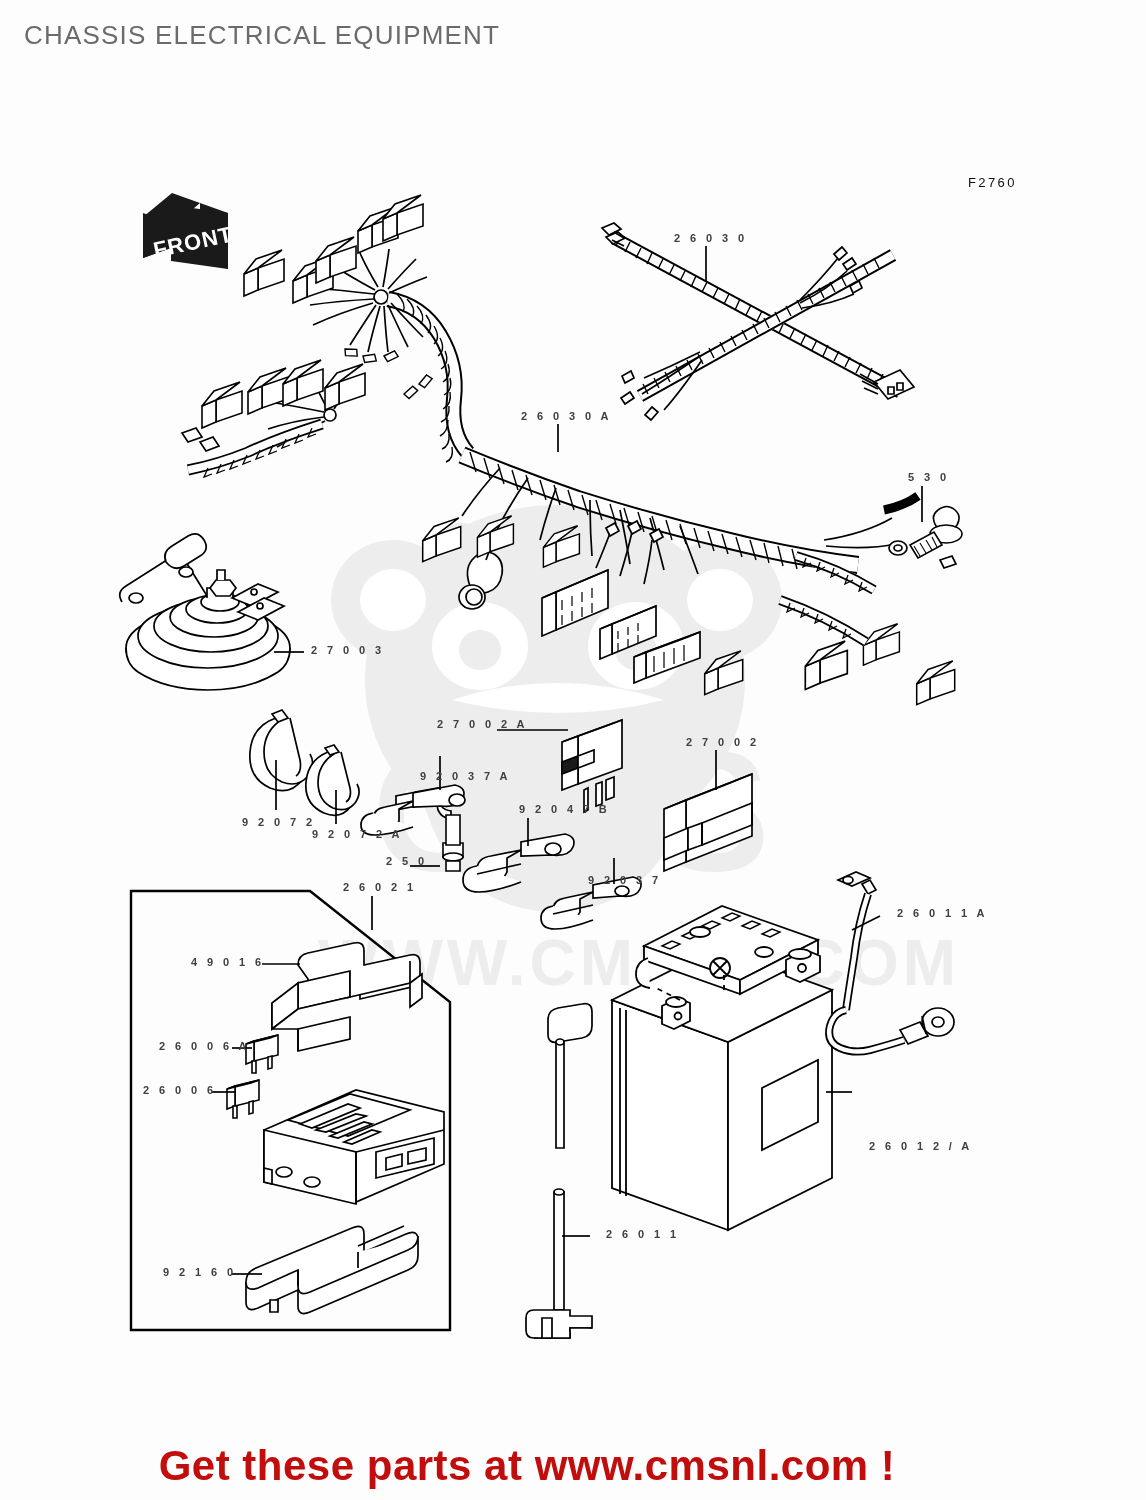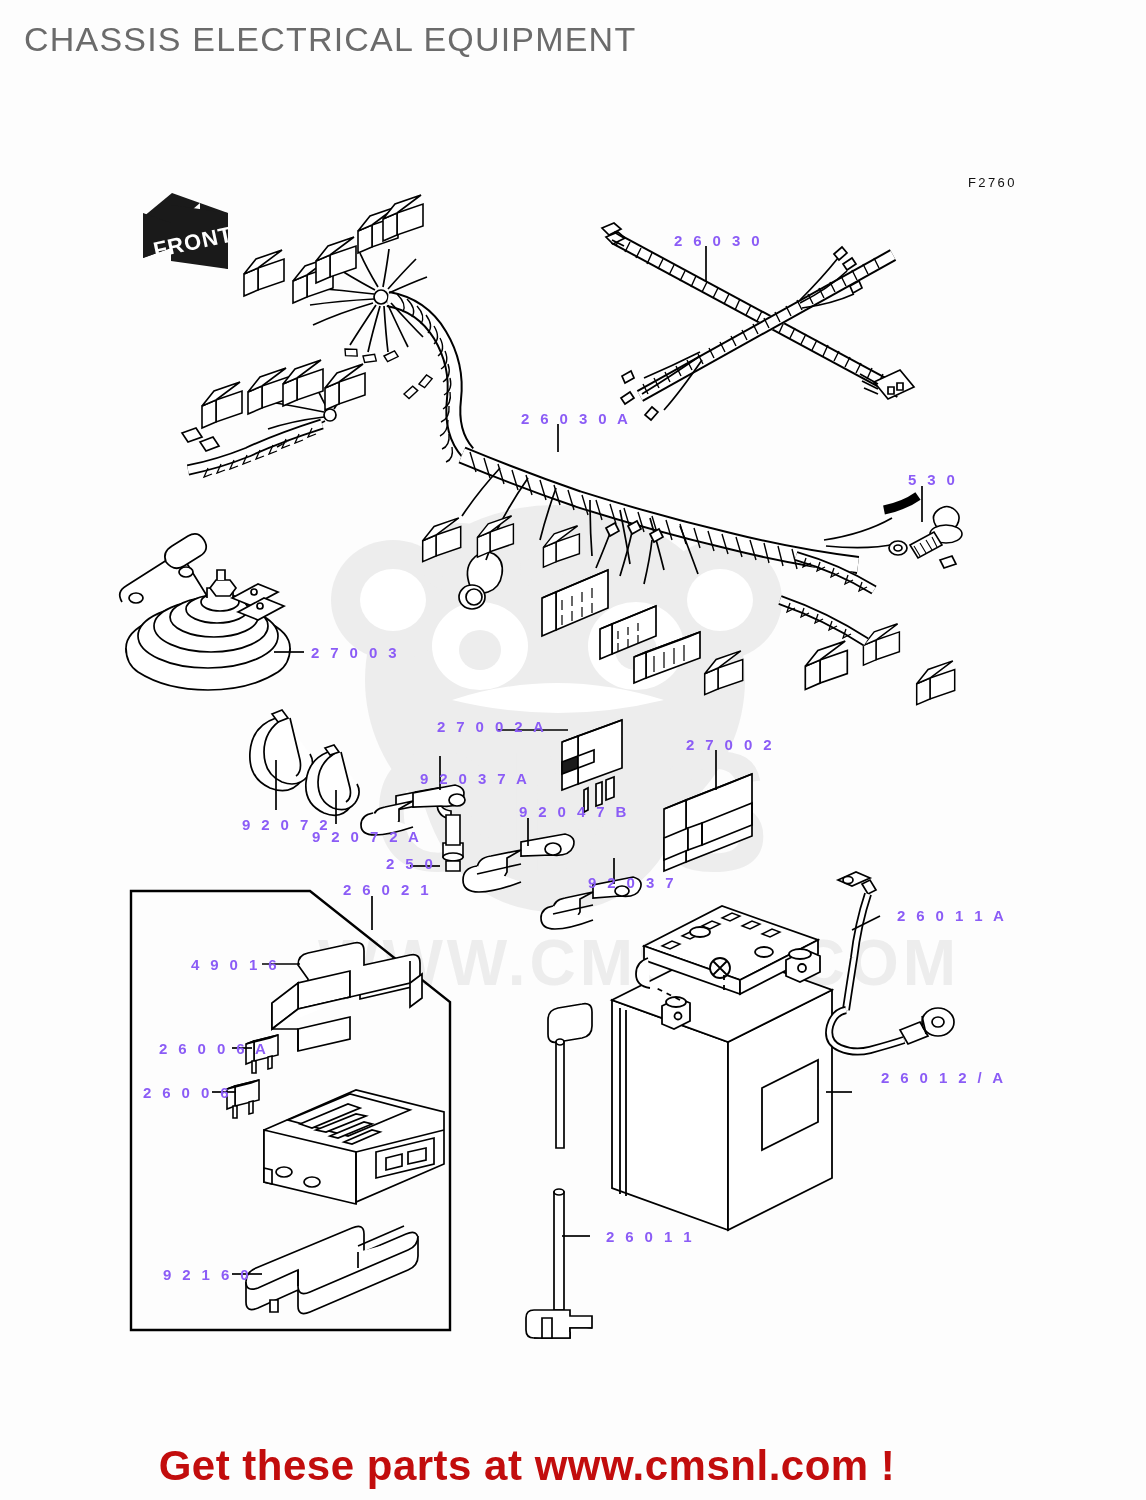--- a/index.html
+++ b/index.html
@@ -18,21 +18,21 @@
   #page {
     position: relative;
     width: 1146px;
     height: 1500px;
     background: #fdfdfd;
   }
   #page-title {
     position: absolute;
     left: 24px;
     top: 20px;
-    font-size: 34px;
+    font-size: 26px;
     letter-spacing: 1.2px;
     color: #6b6b6b;
     font-family: "Liberation Sans", sans-serif;
     font-weight: 400;
     white-space: nowrap;
   }
   #figure-code {
     position: absolute;
     left: 968px;
     top: 175px;
@@ -55,24 +55,24 @@
     letter-spacing: 0.5px;
   }
   .diagram-svg {
     position: absolute;
     left: 0;
     top: 0;
   }
   .callout {
     position: absolute;
     font-family: "Liberation Sans", sans-serif;
-    font-size: 15px;
+    font-size: 11px;
     font-weight: 700;
     letter-spacing: 3.4px;
-    color: #8b5cf6;
+    color: #404040;
     white-space: nowrap;
     text-align: right;
   }
 </style>
 </head>
 <body>
 
 <div id="page">
 
   <div id="page-title">CHASSIS ELECTRICAL EQUIPMENT</div>
@@ -638,18 +638,18 @@
   <div class="callout" style="left:686px; top:736px;">2 7 0 0 2</div>
   <div class="callout" style="left:519px; top:803px;">9 2 0 4 7 B</div>
   <div class="callout" style="left:588px; top:844px;margin-top:30px;">9 2 0 3 7</div>
   <div class="callout" style="left:386px; top:855px;">2 5 0</div>
   <div class="callout" style="left:343px; top:881px;">2 6 0 2 1</div>
   <div class="callout" style="left:191px; top:956px;">4 9 0 1 6</div>
   <div class="callout" style="left:159px; top:1040px;">2 6 0 0 6 A</div>
   <div class="callout" style="left:143px; top:1084px;">2 6 0 0 6</div>
   <div class="callout" style="left:163px; top:1266px;">9 2 1 6 0</div>
   <div class="callout" style="left:897px; top:907px;">2 6 0 1 1 A</div>
-  <div class="callout" style="left:869px; top:1069px;margin-left:12px;">2 6 0 1 2 / A</div>
+  <div class="callout" style="left:869px; top:1140px;">2 6 0 1 2 / A</div>
   <div class="callout" style="left:606px; top:1228px;">2 6 0 1 1</div>
 
   <div id="footer-banner">Get these parts at www.cmsnl.com !</div>
 
 </div>
 
 </body></html>

